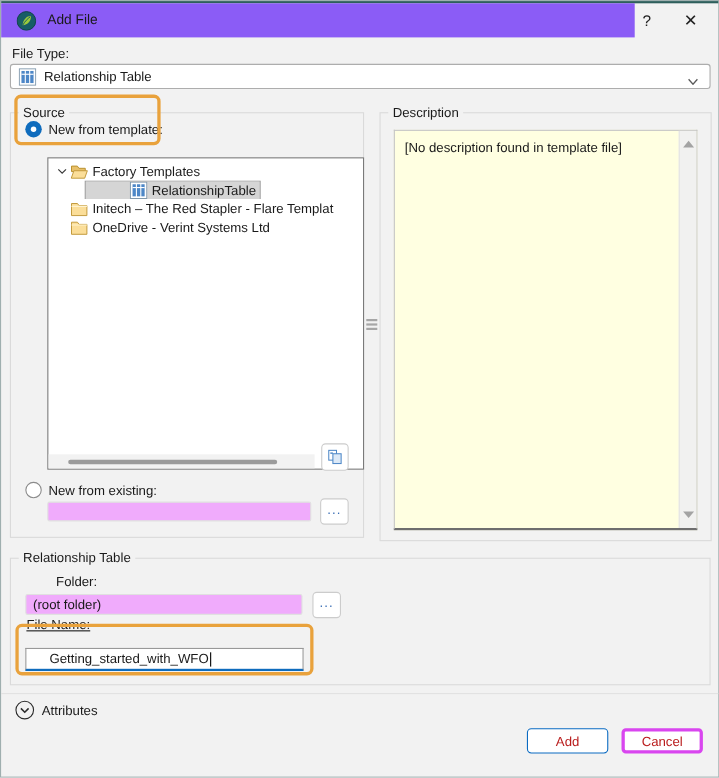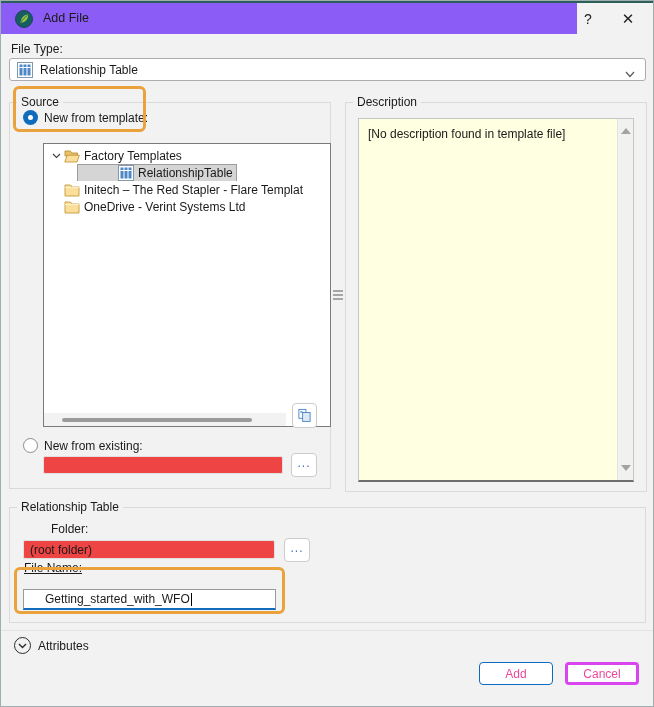--- a/index.html
+++ b/index.html
@@ -57,41 +57,41 @@
   .t-sel{display:flex;align-items:center;background:#D5D5D5;outline:1px solid #9C9C9C;padding-left:40px;}
   .tree-hscroll{position:absolute;left:0;bottom:0;width:242px;height:13px;background:#F2F2F2;}
   .tree-hthumb{position:absolute;left:18px;top:5px;width:190px;height:4px;background:#9B9B9B;border-radius:2px;}
   
   .mini-btn{position:absolute;background:#fff;border:1px solid #CCCCCC;border-radius:4px;display:flex;align-items:center;justify-content:center;}
   .copy-btn{left:291px;top:402px;width:25px;height:25px;}
   .browse-btn{width:26px;height:24px;color:#3B6FB5;font-size:12px;letter-spacing:1px;padding-bottom:5px;}
   .browse-existing{left:290px;top:452px;}
   .browse-folder{left:283px;top:537px;}
   
-  .field{position:absolute;background:#ef4444;border:1px solid #E0E0E0;border-radius:2px;display:flex;align-items:center;padding-left:6px;}
+  .field{position:absolute;background:#f0abfc;border:1px solid #E0E0E0;border-radius:2px;display:flex;align-items:center;padding-left:6px;}
   .existing-field{left:42px;top:455px;width:240px;height:18px;}
   .folder-field{left:22px;top:539px;width:252px;height:19px;}
   .folder-lbl{left:22px;top:521px;margin-left:28px;}
   .filename-lbl{left:23px;top:560px;text-decoration:underline;}
   .filename-input{position:absolute;left:22px;top:588px;width:253px;height:21px;background:#fff;border:1px solid #999999;border-bottom:2px solid #0F6CBD;display:flex;align-items:center;padding-left:21px;}
   .caret{width:1px;height:13px;background:#000;margin-left:1px;}
   
   .desc-area{position:absolute;left:357px;top:117px;width:276px;height:364px;background:#FFFFE1;border:1px solid #C6C6C6;border-bottom:2px solid #6E6E6E;}
   .desc-text{position:absolute;left:9px;top:8px;right:24px;color:#1a1a1a;}
   .vscroll{position:absolute;right:0;top:0;bottom:0;width:16px;background:#F1F1F0;border-left:1px solid #E3E3E3;}
   .tri-up{position:absolute;left:3px;top:9px;width:0;height:0;border-left:5px solid transparent;border-right:5px solid transparent;border-bottom:6px solid #A3A3A3;}
   .tri-down{position:absolute;left:3px;bottom:9px;width:0;height:0;border-left:5px solid transparent;border-right:5px solid transparent;border-top:6px solid #A3A3A3;}
   
   .splitter{position:absolute;left:331px;top:285px;width:12px;height:18px;display:flex;flex-direction:column;justify-content:center;gap:2px;align-items:center;}
   .grip-line{width:10px;height:2px;background:#A6A6A6;}
   
   .separator{position:absolute;left:0;top:629px;width:654px;height:1px;background:#E2E2E2;}
   .attr-circle{position:absolute;left:13px;top:636px;width:17px;height:17px;border:1.5px solid #2B2B2B;border-radius:50%;display:flex;align-items:center;justify-content:center;background:transparent;}
   .attr-lbl{left:37px;top:638px;}
-  .btn{position:absolute;top:661px;width:74px;height:23px;background:#fff;border-radius:4px;display:flex;align-items:center;justify-content:center;font-family:inherit;font-size:12px;color:#ec4899;}
+  .btn{position:absolute;top:661px;width:74px;height:23px;background:#fff;border-radius:4px;display:flex;align-items:center;justify-content:center;font-family:inherit;font-size:12px;color:#b91c1c;}
   .add-btn{left:478px;border:1.5px solid #0B6BC2;}
   .cancel-btn{left:564px;border:3px solid #d946ef;}
 </style>
 </head>
 <body>
 
 <div class="window">
   <div class="accent-top"></div>
 
   <div class="titlebar">

